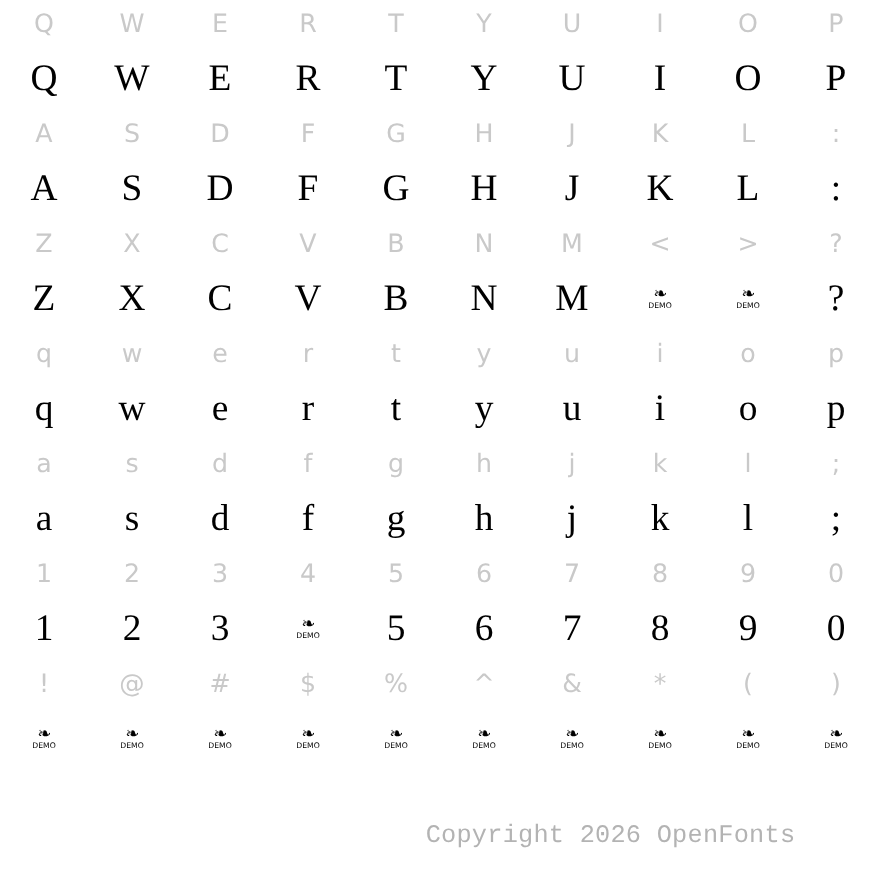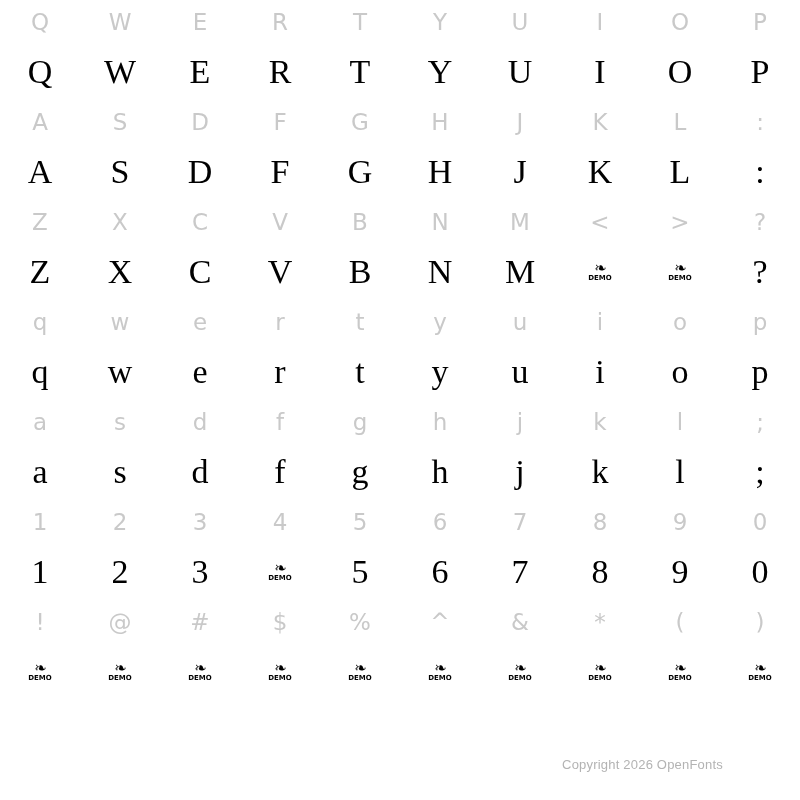--- a/index.html
+++ b/index.html
@@ -60,32 +60,32 @@
   }
   .demo-mark .leaf {
     font-size: 15px;
     color: #000;
     line-height: 0.85;
     letter-spacing: -1px;
   }
   .demo-mark .demo-word {
     font-family: "DejaVu Sans", sans-serif;
     font-size: 7px;
-    font-weight: bold;
+    font-weight: normal;
     color: #000;
     letter-spacing: 0px;
     line-height: 1;
   }
   #footer {
     position: absolute;
     right: 77px;
     bottom: 28px;
     color: #b3b3b3;
-    font-family: Liberation Sans, sans-serif;
-    font-size: 13px;
+    font-family: Liberation Mono, monospace;
+    font-size: 23px;
     letter-spacing: 0.2px;
   }
 </style>
 </head>
 <body>
 
 <div id="specimen">
     <div class="row-group">
       <div class="grid-row label-row">
         <div class="cell">Q</div>

